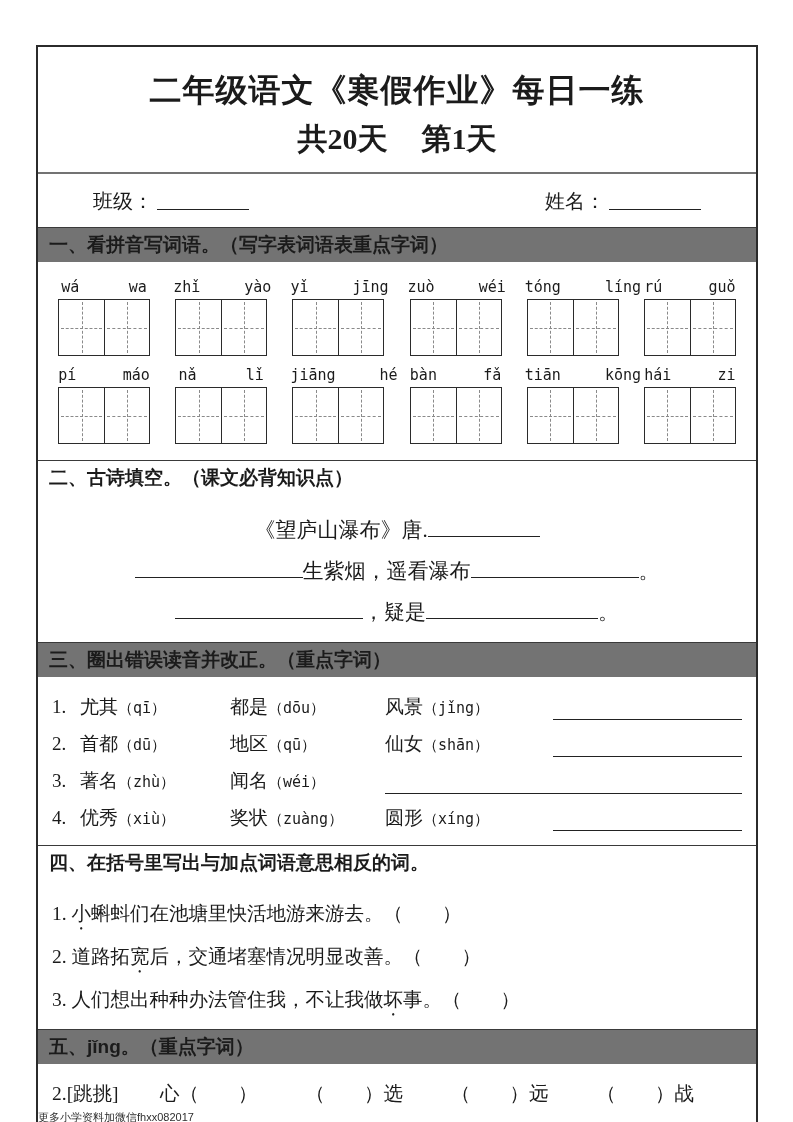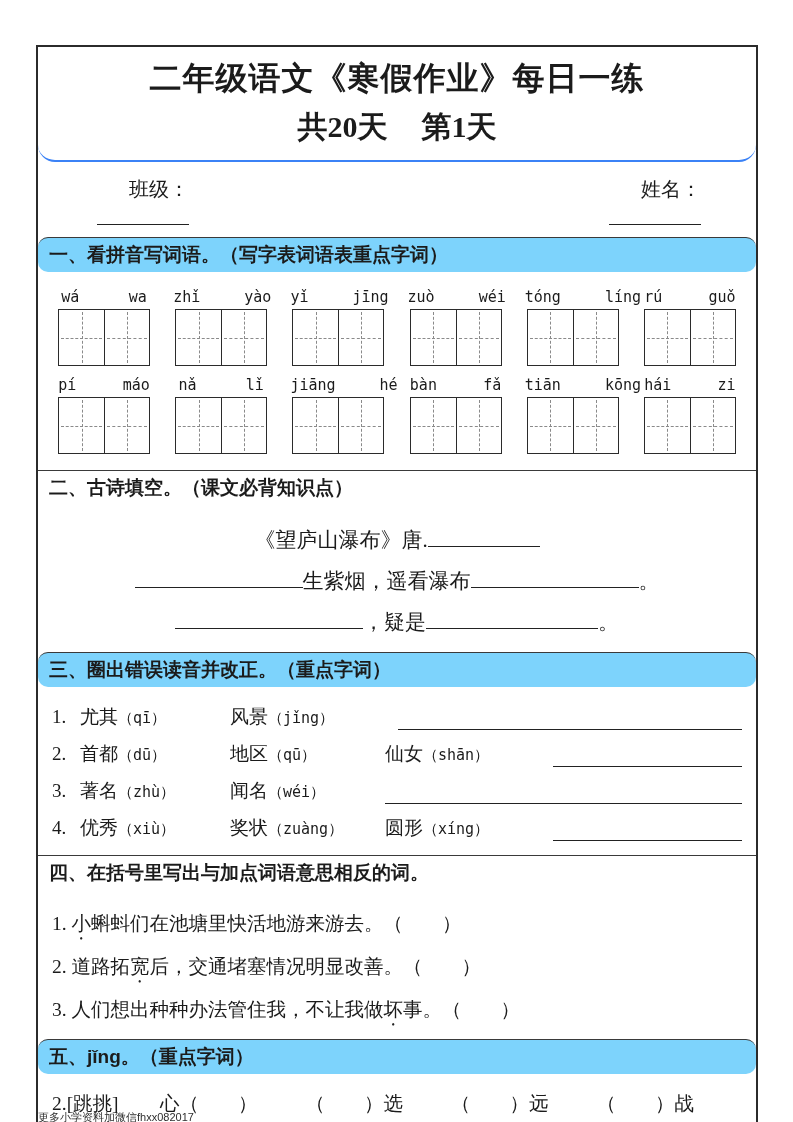--- a/index.html
+++ b/index.html
@@ -8,35 +8,35 @@
     height:1122px;
     font-family:"Liberation Serif","DejaVu Serif",serif;
     color:#1b1b1b;
     position:relative;
   }
   .sheet {
     position:absolute; left:36px; top:45px; width:722px;
     border:2px solid #2b2b2b; background:#fff;
   }
   
-  .title-block { border-bottom:2px solid #3b82f6; text-align:center; padding:10px 0 12px;border-radius:17px; }
+  .title-block { border-bottom:2px solid #737373; text-align:center; padding:22px 0 12px; }
   .title-line1 { font-size:32px; font-weight:bold; letter-spacing:1px; }
   .title-line2 { font-size:30px; font-weight:bold; margin-top:6px; }
   .title-line2 .gap { display:inline-block; width:34px; }
   
   .info-row { display:flex; justify-content:space-between; padding:14px 55px 12px 55px; font-size:20px; }
-  .info-item { display:flex; align-items:flex-end;flex-direction:column; }
+  .info-item { display:flex; align-items:flex-start; }
   .iblank { display:inline-block; width:92px; border-bottom:1.6px solid #222; height:1.1em; margin-left:4px; }
   
   .sec-header {
     border-top:1.8px solid #3a3a3a;
     font-family:"Liberation Sans","DejaVu Sans",sans-serif;
     font-weight:bold; font-size:19px; padding:4px 10px 4px 11px;
   }
-  .sec-header.blue { background:#7dd3fc;border-radius:10px; }
+  .sec-header.blue { background:#737373; }
   
   .grid-area { padding:6px 18px 16px 18px; }
   .grid-row { display:flex; justify-content:space-between; margin-top:10px; }
   .wpair { display:flex; flex-direction:column; align-items:center; }
   .pinyin {
     width:96px; display:flex; justify-content:space-evenly;
     font-family:"DejaVu Sans Mono","DejaVu Sans",monospace;
     font-size:15px; margin-bottom:3px; white-space:nowrap;gap:44px;
   }
   .boxes { display:flex; border:1.7px solid #2b2b2b; background:#fff; }
@@ -235,20 +235,21 @@
     <div class="poem-line">
       <span class="pblank pb190"></span><span>，疑是</span><span class="pblank pb175"></span><span>。</span>
     </div>
   </div>
 
   <div class="sec-header blue">三、圈出错误读音并改正。（重点字词）</div>
   <div class="s3-body">
     <div class="s3-row">
       <span class="s3-num">1.</span>
       <span class="s3-e1"><span>尤其</span><span class="py">（qī）</span></span>
+      <span class="s3-e2"><span>都是</span><span class="py">（dōu）</span></span>
       <span class="s3-e3"><span>风景</span><span class="py">（jǐng）</span></span>
       <span class="s3-blank"></span>
     </div>
     <div class="s3-row">
       <span class="s3-num">2.</span>
       <span class="s3-e1"><span>首都</span><span class="py">（dū）</span></span>
       <span class="s3-e2"><span>地区</span><span class="py">（qū）</span></span>
       <span class="s3-e3"><span>仙女</span><span class="py">（shān）</span></span>
       <span class="s3-blank"></span>
     </div>

